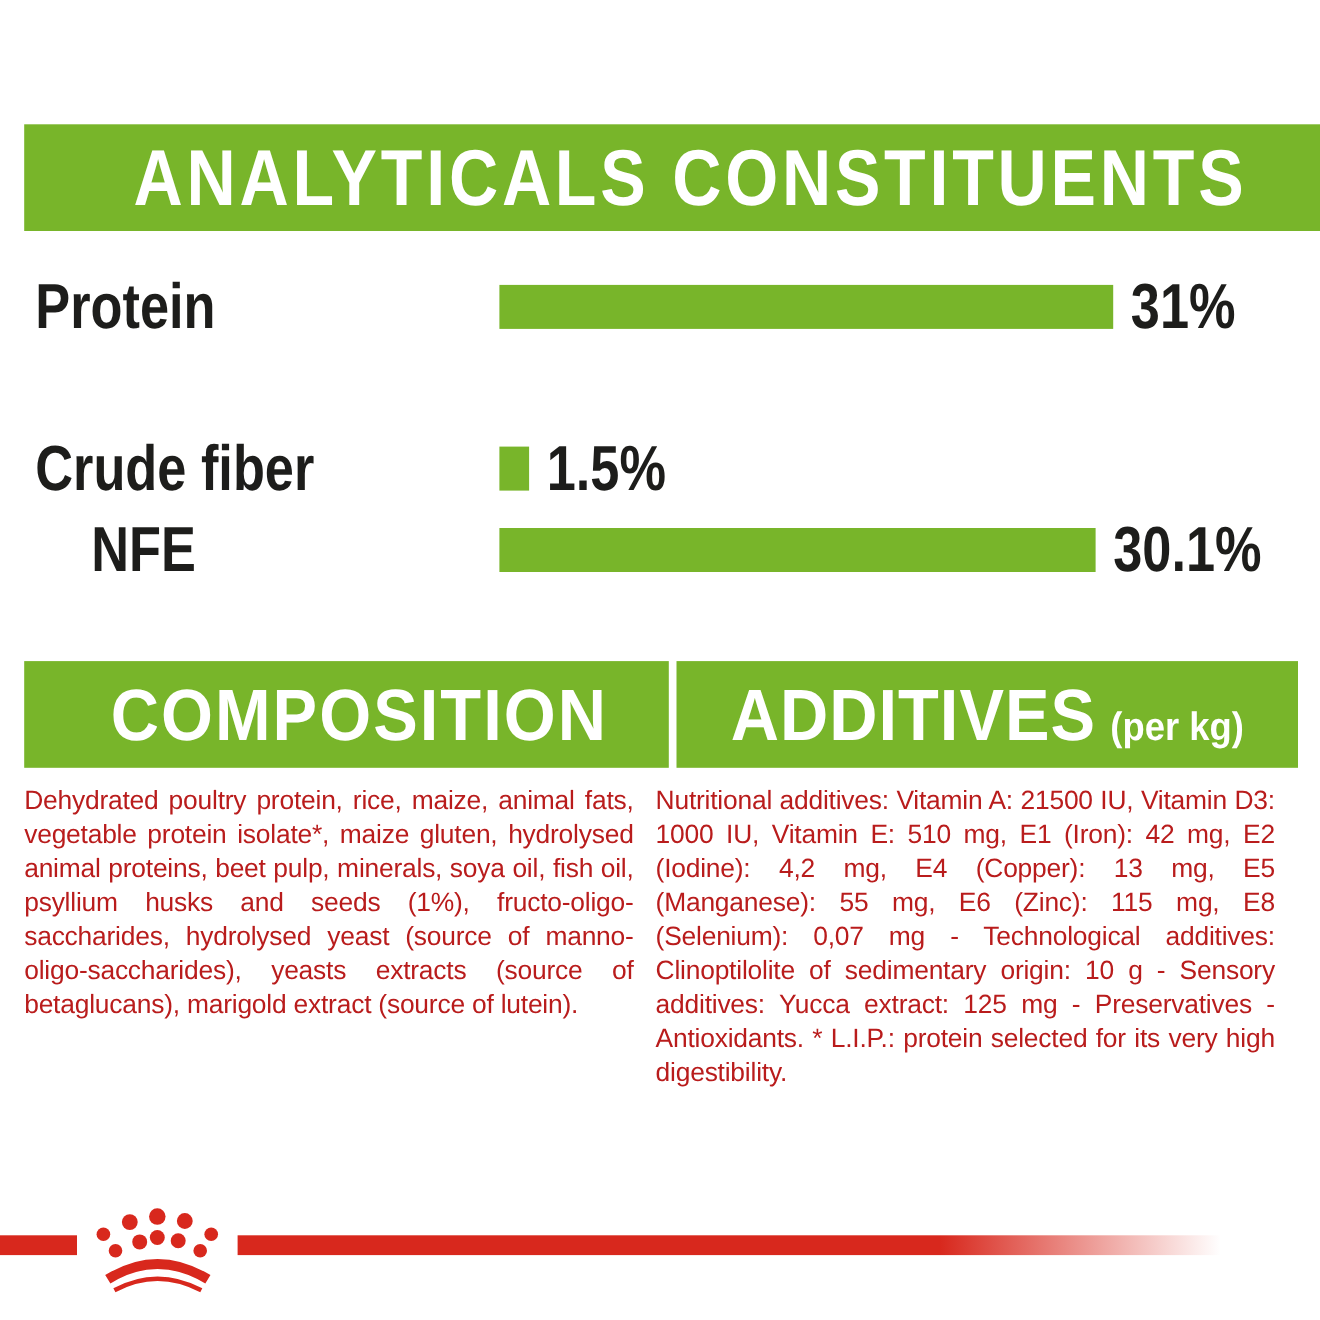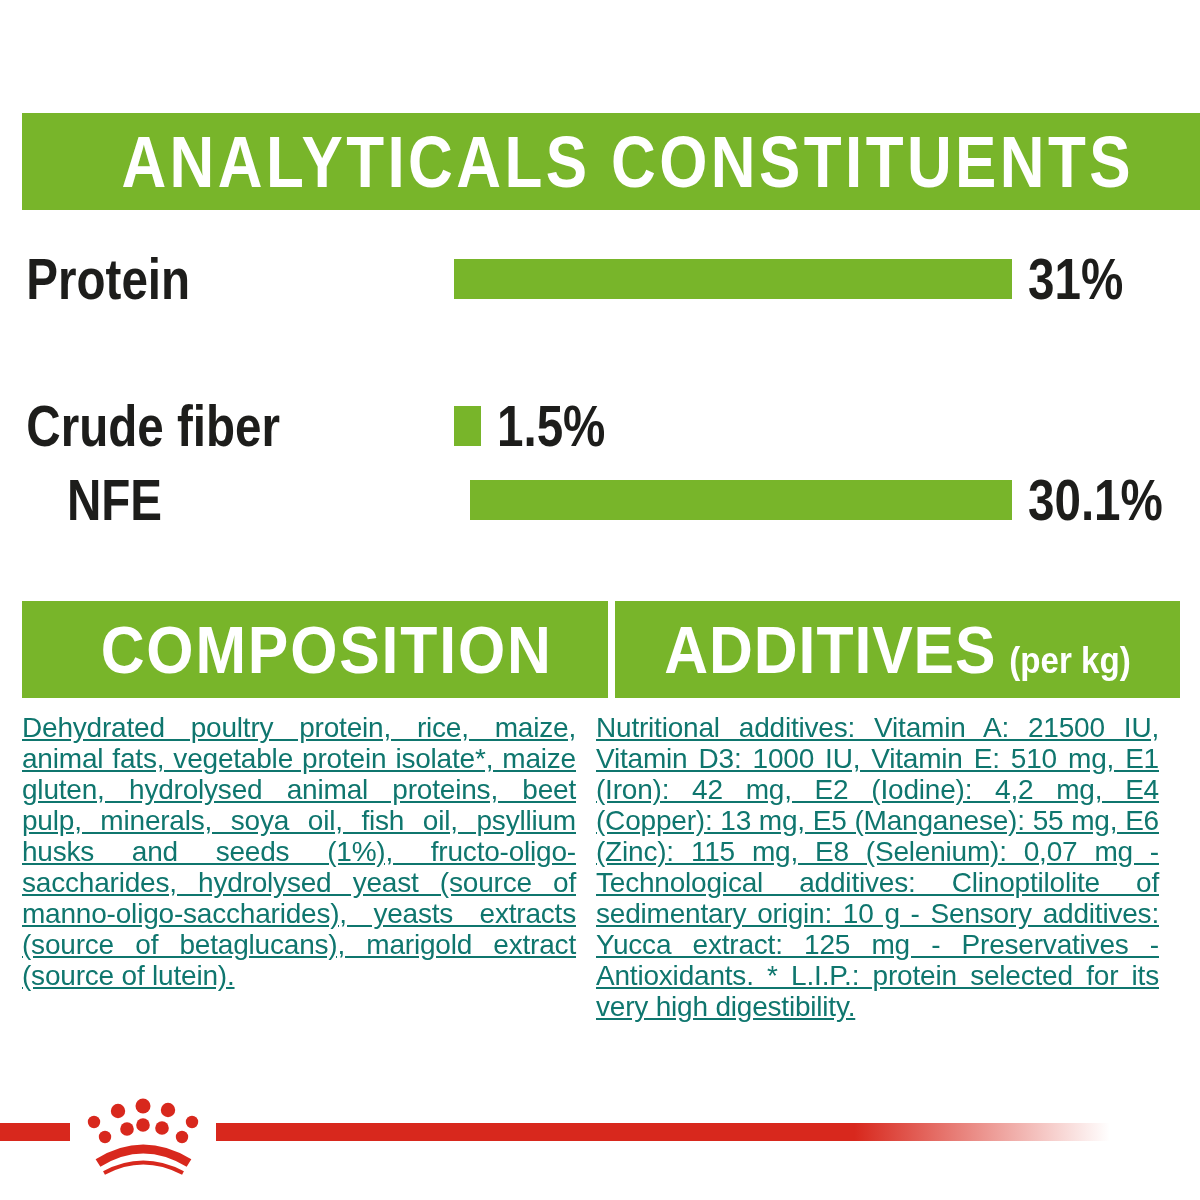--- a/index.html
+++ b/index.html
@@ -14,37 +14,37 @@
   }
   #main-header{left:22px;top:113px;width:1158px;height:97px;padding-left:27px;}
   #main-header .htext{font-size:72px;letter-spacing:4px;white-space:nowrap;transform:scaleX(.86);transform-origin:50% 50%;}
   #comp-header{left:22px;top:601px;width:562px;height:97px;padding-left:24px;}
   #comp-header .htext{font-size:66px;letter-spacing:2px;white-space:nowrap;transform:scaleX(.92);transform-origin:50% 50%;}
   #add-header{left:615px;top:601px;width:565px;height:97px;}
   .add-title{display:flex;align-items:baseline;gap:14px;white-space:nowrap;transform:scaleX(.92);transform-origin:50% 50%;}
   .add-title .big{font-size:66px;letter-spacing:1px;}
   .add-title .small{font-size:36px;letter-spacing:0;}
   
-  #chart{position:absolute;left:0;top:0;width:948px;height:560px;}
+  #chart{position:absolute;left:0;top:0;width:948px;height:560px;padding-left:32px;}
   .chart-row{position:absolute;left:0;width:100%;height:40px;}
   .chart-label{
     position:absolute;left:0;right:802px;top:0;height:40px;line-height:40px;
     text-align:right;white-space:nowrap;font-weight:700;font-size:58px;color:#1d1d1b;
     transform:scaleX(.82);transform-origin:100% 50%;
   }
   .chart-bar{position:absolute;top:0;height:40px;}
   .chart-value{
     position:absolute;top:0;height:40px;line-height:40px;white-space:nowrap;
     font-weight:700;font-size:58px;color:#1d1d1b;
     transform:scaleX(.82);transform-origin:0 50%;
   }
   
   .body-text{
-    position:absolute;top:712px;font-size:28px;line-height:31px;letter-spacing:-0.2px;
-    text-align:justify;color:#0f766e;text-decoration:underline;
+    position:absolute;top:712px;font-size:24px;line-height:31px;letter-spacing:-0.2px;
+    text-align:justify;color:#b91c1c;
   }
   #comp-text{left:22px;width:554px;}
   #add-text{left:596px;width:563px;}
   
   .brand-line{position:absolute;top:1123px;height:18px;}
   #brand-line-left{left:0;width:70px;background:var(--red);}
   #brand-line-right{left:216px;width:912px;
     background:linear-gradient(to right,var(--red) 0%,var(--red) 70%,rgba(216,40,29,0) 98%);}
   #brand-logo{position:absolute;left:82px;top:1095px;width:125px;height:90px;color:var(--red);}
 </style>
@@ -61,21 +61,21 @@
       <div class="chart-row" style="top: 259px; height: 40px;">
         <div class="chart-label">Protein</div>
         <div class="chart-bar" style="left: 454px; width: 558px; height: 40px; background: rgb(120, 181, 42);"></div>
         <div class="chart-value" style="left: 1028px;">31%</div>
       </div>
       <div class="chart-row" style="top: 406px; height: 40px;">
         <div class="chart-label">Crude fiber</div>
         <div class="chart-bar" style="left: 454px; width: 27px; height: 40px; background: rgb(120, 181, 42);"></div>
         <div class="chart-value" style="left: 497px;">1.5%</div>
       </div>
-      <div class="chart-row" style="top: 480px; height: 40px; margin-left: 16px;">
+      <div class="chart-row" style="top: 480px; height: 40px;">
         <div class="chart-label">NFE</div>
         <div class="chart-bar" style="left: 454px; width: 541.8px; height: 40px; background: rgb(120, 181, 42);"></div>
         <div class="chart-value" style="left: 1011.8px;">30.1%</div>
       </div>
     </div>
 
   <div class="green-header" id="comp-header">
     <span class="htext">COMPOSITION</span>
   </div>
   <div class="body-text" id="comp-text">Dehydrated poultry protein, rice, maize, animal fats, vegetable protein isolate*, maize gluten, hydrolysed animal proteins, beet pulp, minerals, soya oil, fish oil, psyllium husks and seeds (1%), fructo-oligo-saccharides, hydrolysed yeast (source of manno-oligo-saccharides), yeasts extracts (source of betaglucans), marigold extract (source of lutein).</div>

